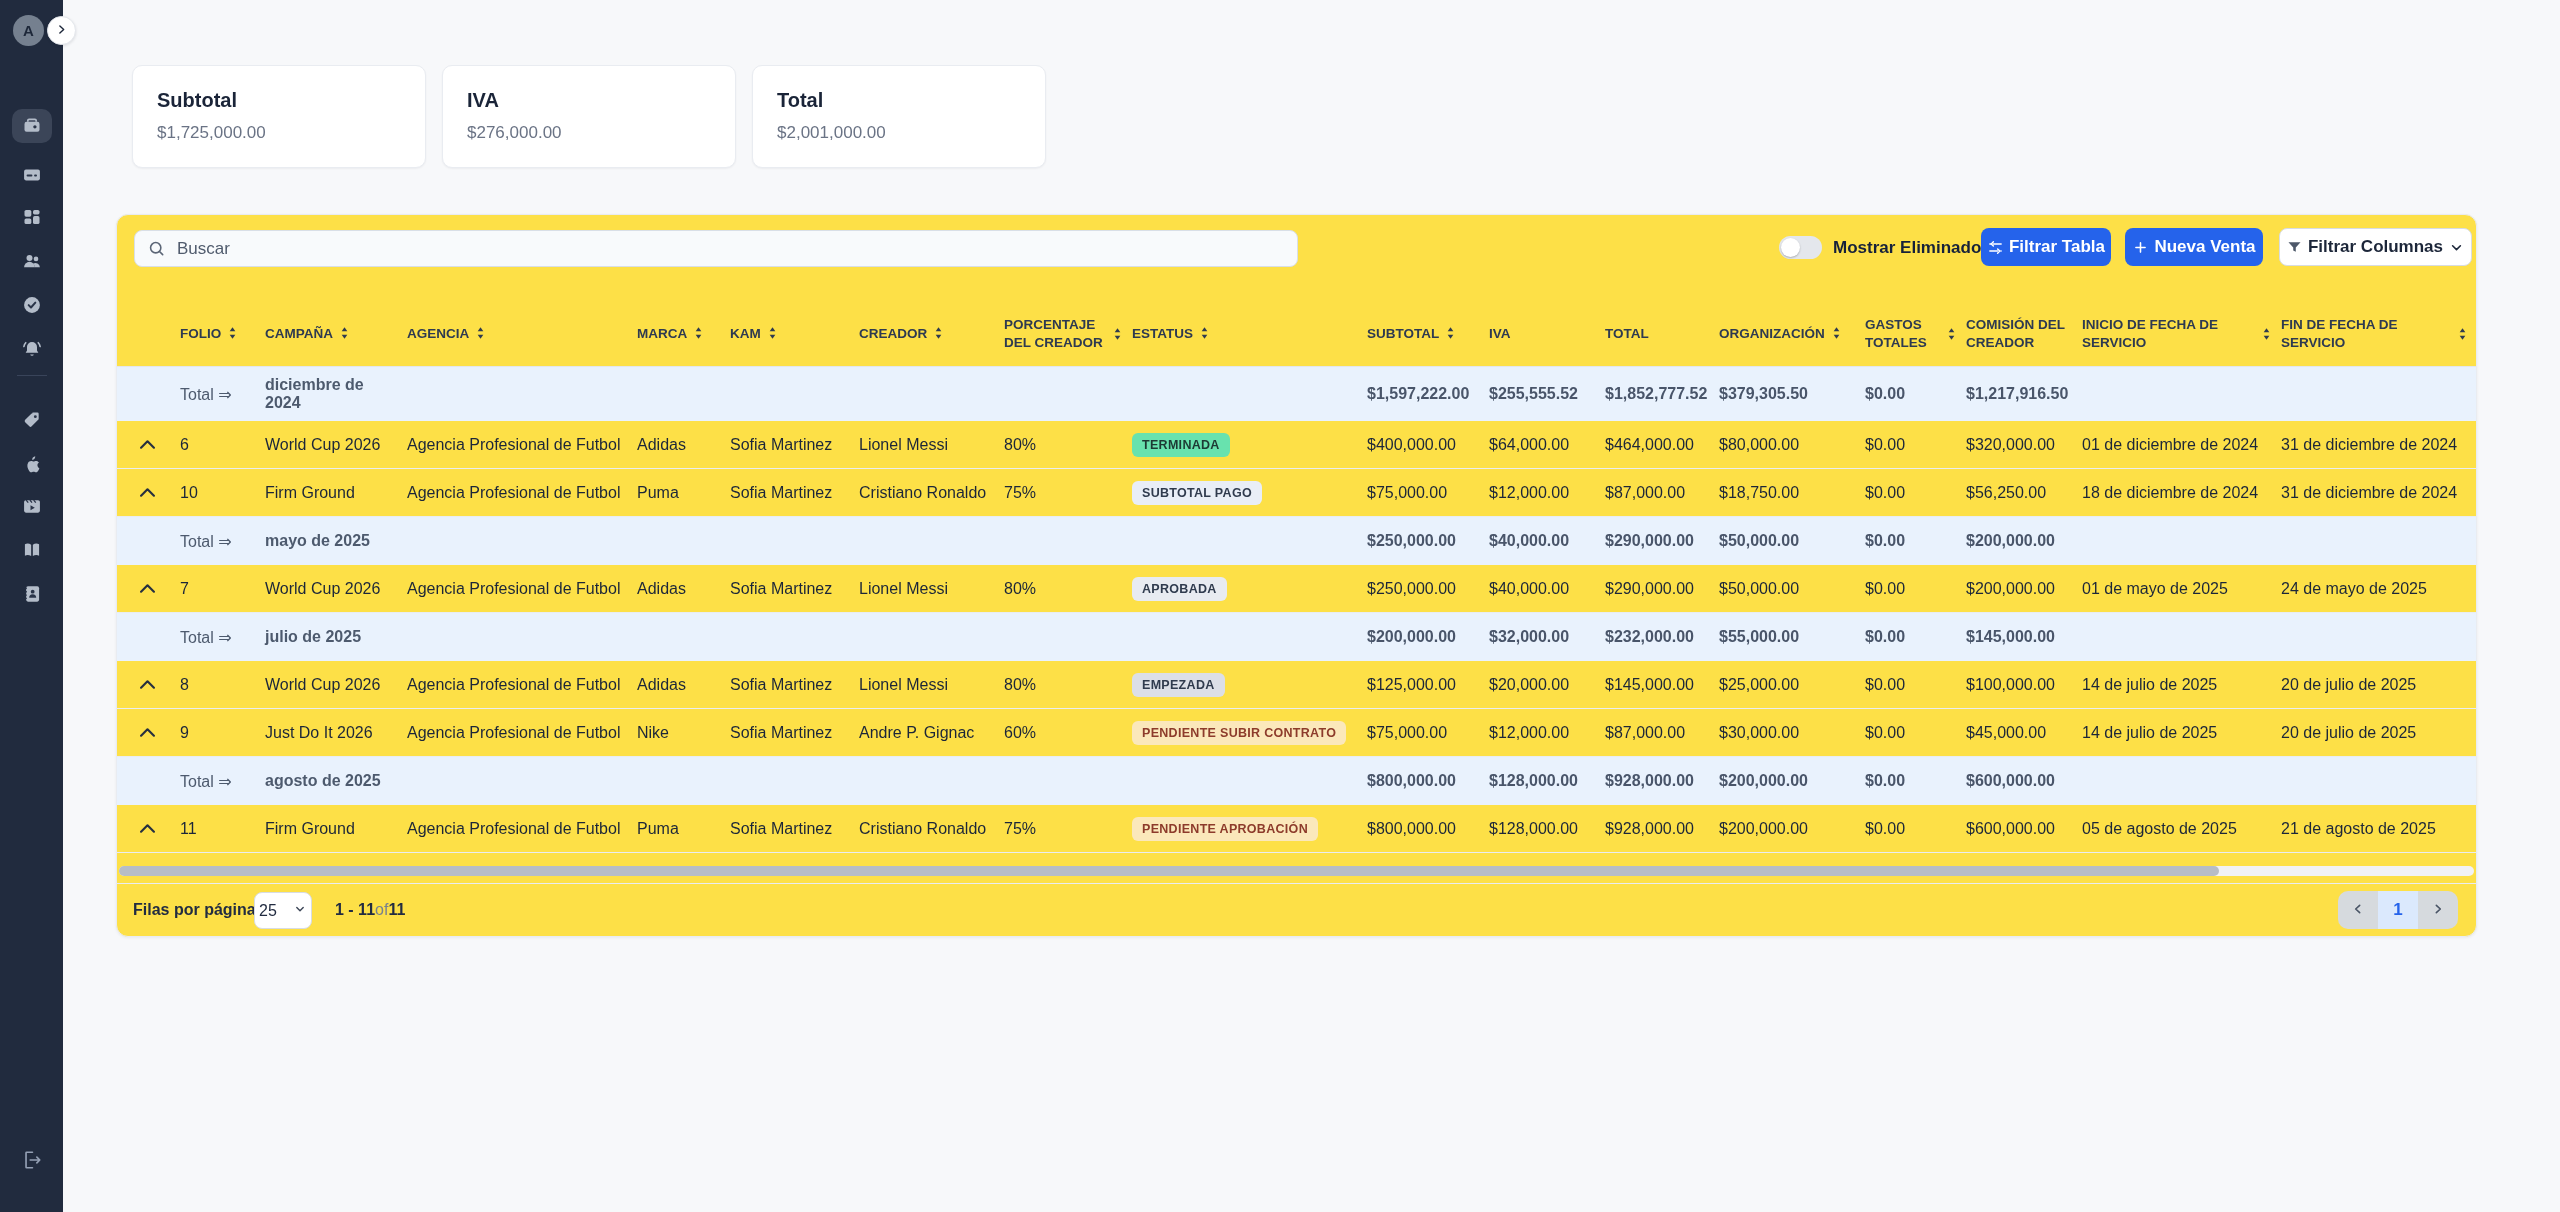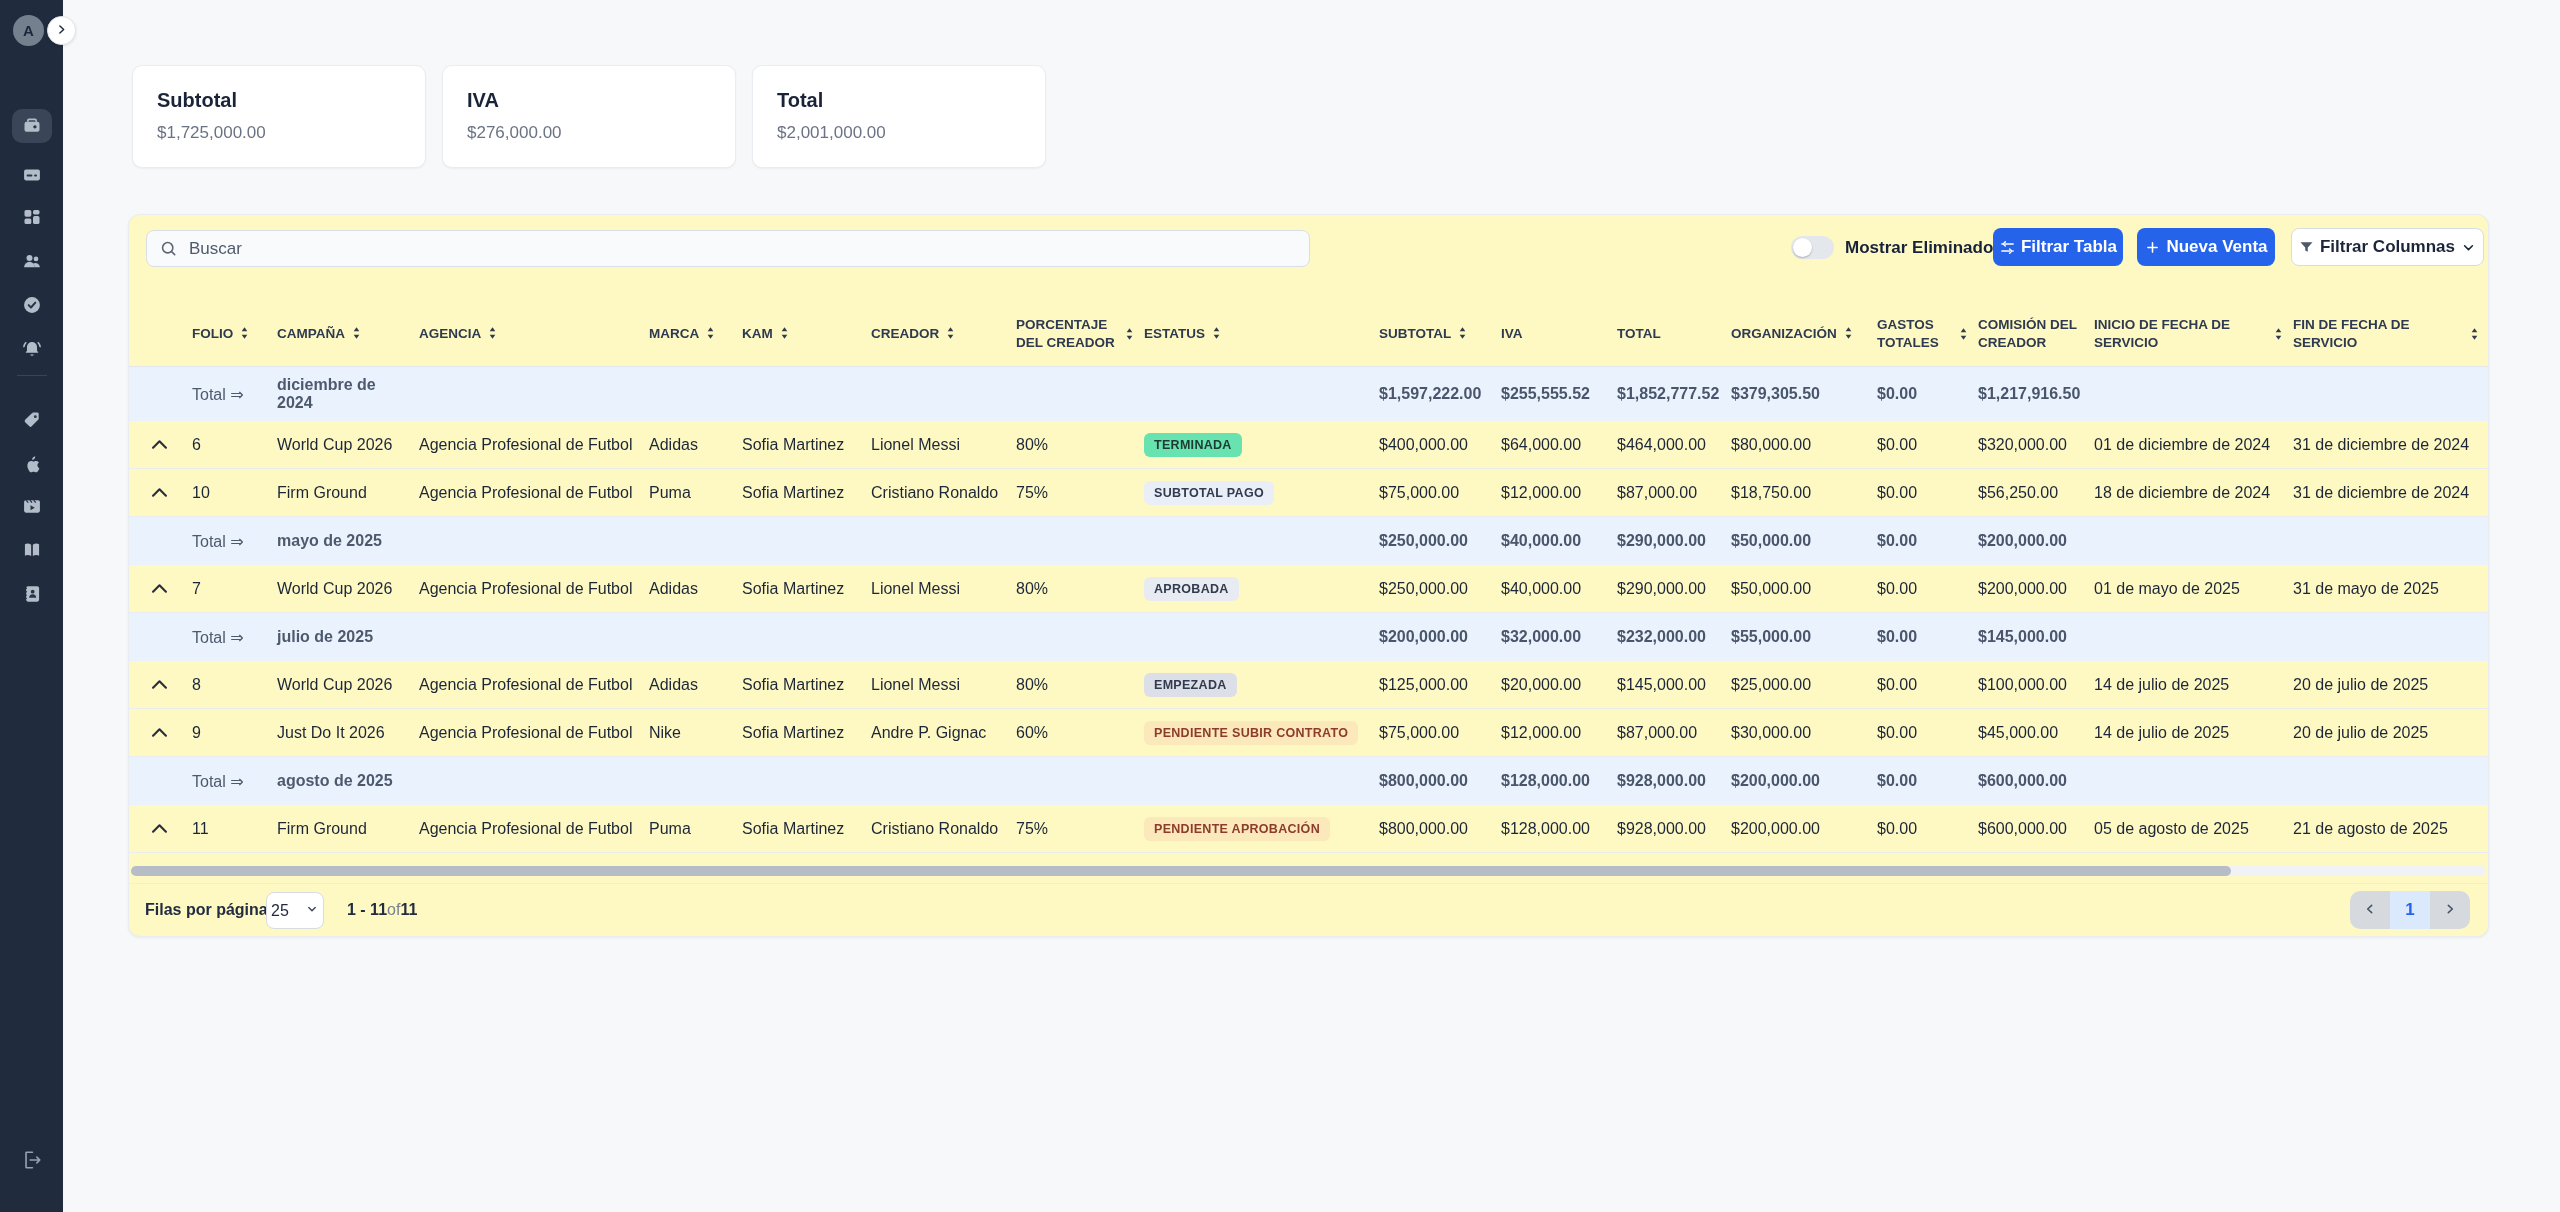--- a/index.html
+++ b/index.html
@@ -32,21 +32,21 @@
   .logout-btn{position:absolute;left:16px;top:1148px;width:32px;height:26px;display:flex;
     align-items:center;justify-content:center;cursor:pointer;background:none;border:none}
   .logout-btn svg{width:22px;height:22px}
   
   .cards-row{position:absolute;left:132px;top:65px;display:flex;gap:16px}
   .card{width:294px;height:103px;background:#fff;border:1px solid #e9ecf1;border-radius:10px;
     box-shadow:0 1px 2px rgba(16,24,40,.05);padding:23px 24px 0}
   .card-title{font-size:20px;font-weight:700;color:#1a2438}
   .card-value{margin-top:11px;font-size:17px;color:#6a7385}
   
-  .table-card{position:absolute;left:128px;top:214px;width:2361px;height:723px;background:#fef9c3;
+  .table-card{position:absolute;left:116px;top:214px;width:2361px;height:723px;background:#fde047;
     border:1px solid #e9ecf1;border-radius:12px;box-shadow:0 1px 3px rgba(16,24,40,.06);}
   
   .search-wrap{position:absolute;left:17px;top:15px;width:1164px;height:37px}
   .search-input{width:100%;height:100%;border:1px solid #d9dfe7;border-radius:8px;background:#f8fafc;
     padding:0 14px 0 42px;font-size:17px;color:#1c2639;outline:none;
     font-family:"Liberation Sans","DejaVu Sans",sans-serif}
   .search-input::placeholder{color:#505b6d;opacity:1}
   .search-ic{position:absolute;left:13px;top:9px;width:19px;height:19px;display:flex}
   .search-ic svg{width:19px;height:19px}
   .toggle{position:absolute;left:1662px;top:21px;width:43px;height:23px;border-radius:12px;
@@ -526,21 +526,21 @@
           <div class="cell">Lionel Messi</div>
           <div class="cell">80%</div>
           <div class="cell"><span class="badge" style="background: rgb(232, 235, 241); color: rgb(48, 59, 78);">APROBADA</span></div>
           <div class="cell nowrap">$250,000.00</div>
           <div class="cell nowrap">$40,000.00</div>
           <div class="cell nowrap">$290,000.00</div>
           <div class="cell nowrap">$50,000.00</div>
           <div class="cell nowrap">$0.00</div>
           <div class="cell nowrap">$200,000.00</div>
           <div class="cell nowrap">01 de mayo de 2025</div>
-          <div class="cell nowrap">31 de mayo de 2025</div>
+          <div class="cell nowrap">24 de mayo de 2025</div>
         </div>
         <div class="trow group">
           <div class="cell"></div>
           <div class="cell glabel">Total ⇒</div>
           <div class="cell month">julio de 2025</div>
           <div class="cell"></div>
           <div class="cell"></div>
           <div class="cell"></div>
           <div class="cell"></div>
           <div class="cell"></div>

